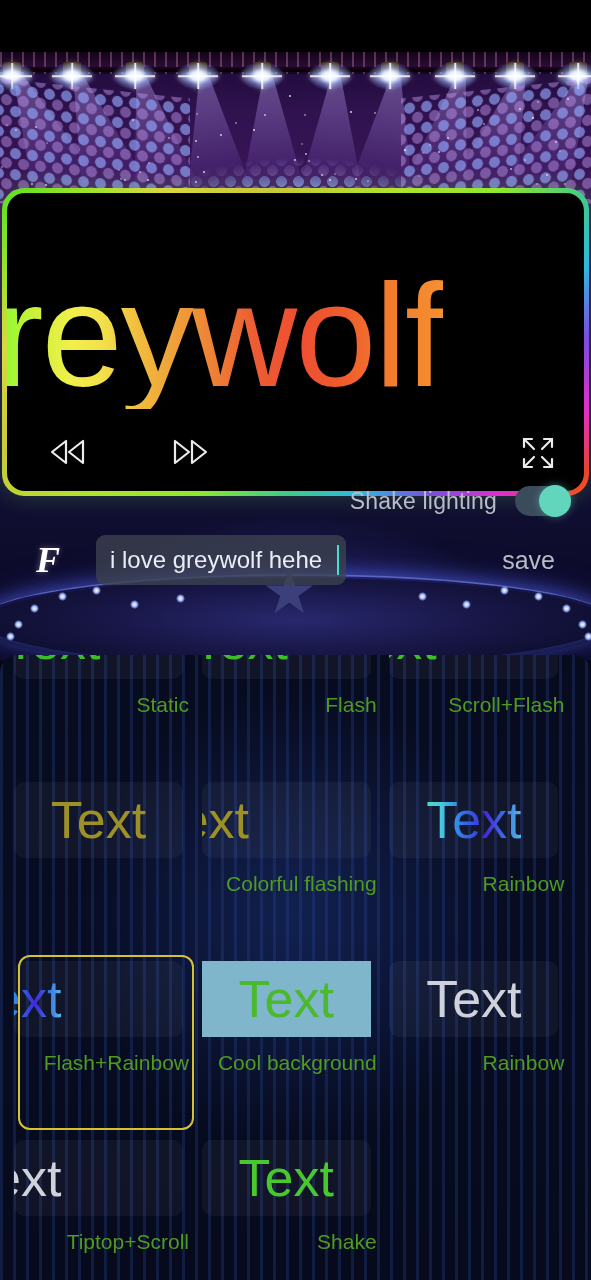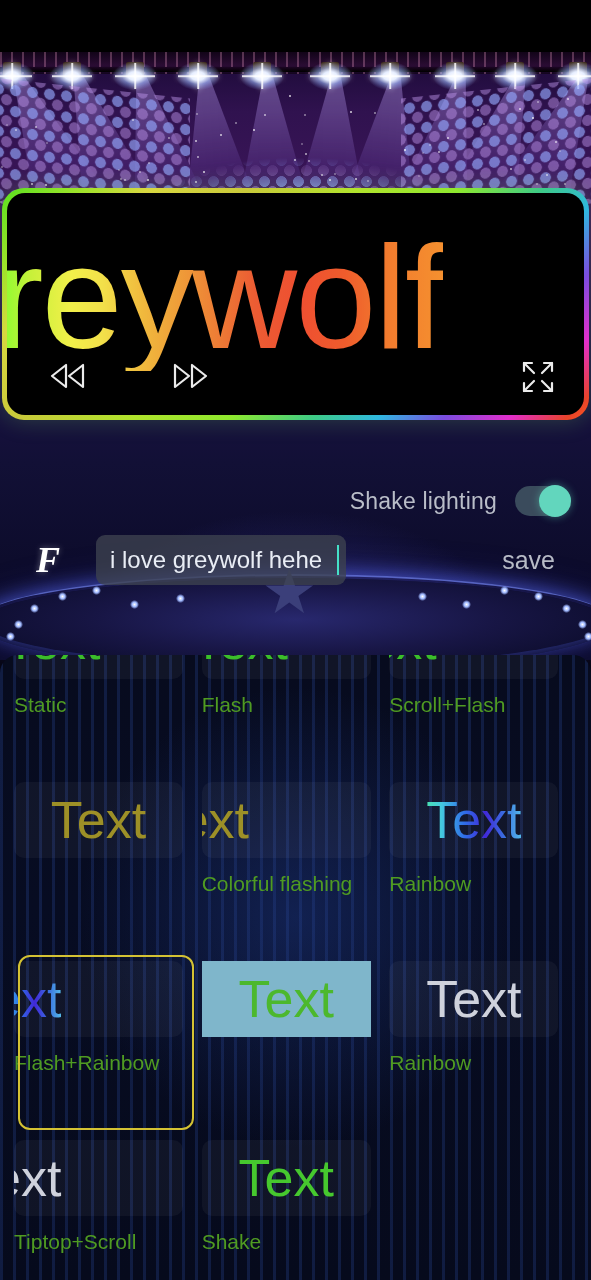--- a/index.html
+++ b/index.html
@@ -117,21 +117,21 @@
     width:0; height:0; color:#3b3f7a; font-size:62px; line-height:0;
   }
   .disc-star span { position:absolute; left:-34px; top:-4px; }
   .rimlight {
     position:absolute; width:9px; height:9px; border-radius:50%;
     background:radial-gradient(circle,#ffffff 0%, #9fb8ff 38%, rgba(110,130,255,0) 72%);
   }
 
   
   .preview-wrap {
-    position:absolute; left:2px; top:188px; width:587px; height:232px;
+    position:absolute; left:2px; top:188px; width:587px; height:308px;
     border-radius:22px;
     padding:5px;
     background:
       linear-gradient(135deg,
         #59e01f 0%, #9fe32a 10%, #d8d840 18%,
         #c9c93a 30%, #b0e32c 44%, #8ee82e 56%,
         #3ecb86 66%, #2fb8e0 74%, #7a4de0 82%,
         #e22ecb 90%, #e8432a 97%, #ff5a1e 100%);
     box-shadow:0 0 22px 2px rgba(120,220,90,.22);
     text-align:right;
@@ -227,20 +227,21 @@
     position:absolute; left:0; top:-56px; width:591px;
     display:grid; grid-template-columns:repeat(3,1fr);
     column-gap:0; row-gap:0;
     padding:0 14px;
   }
   .cell {
     position:relative;
     height:179px;
     display:flex; flex-direction:column; align-items:flex-start;
     padding-top:4px;
+    text-align:right;
   }
   .cell.selected { }
   .cell .selbox {
     position:absolute; left:4px; top:-2px; right:8px; bottom:6px;
     border:2px solid #d4c233; border-radius:12px;
     pointer-events:none;
   }
   .swatch {
     position:relative;
     width:169px; height:76px;
@@ -527,20 +528,21 @@
           <div class="swatch">
             <div class="t grad-rainbow pos-left2">ext</div>
           </div>
           <div class="cap">Flash+Rainbow</div>
           <div class="selbox"></div>
         </div>
         <div class="cell">
           <div class="swatch square">
             <div class="t c-coolbg pos-center">Text</div>
           </div>
+          <div class="cap">Cool background</div>
         </div>
         <div class="cell">
           <div class="swatch">
             <div class="t c-white pos-center">Text</div>
           </div>
           <div class="cap">Rainbow</div>
         </div>
         <div class="cell">
           <div class="swatch">
             <div class="t c-white pos-left2">ext</div>

